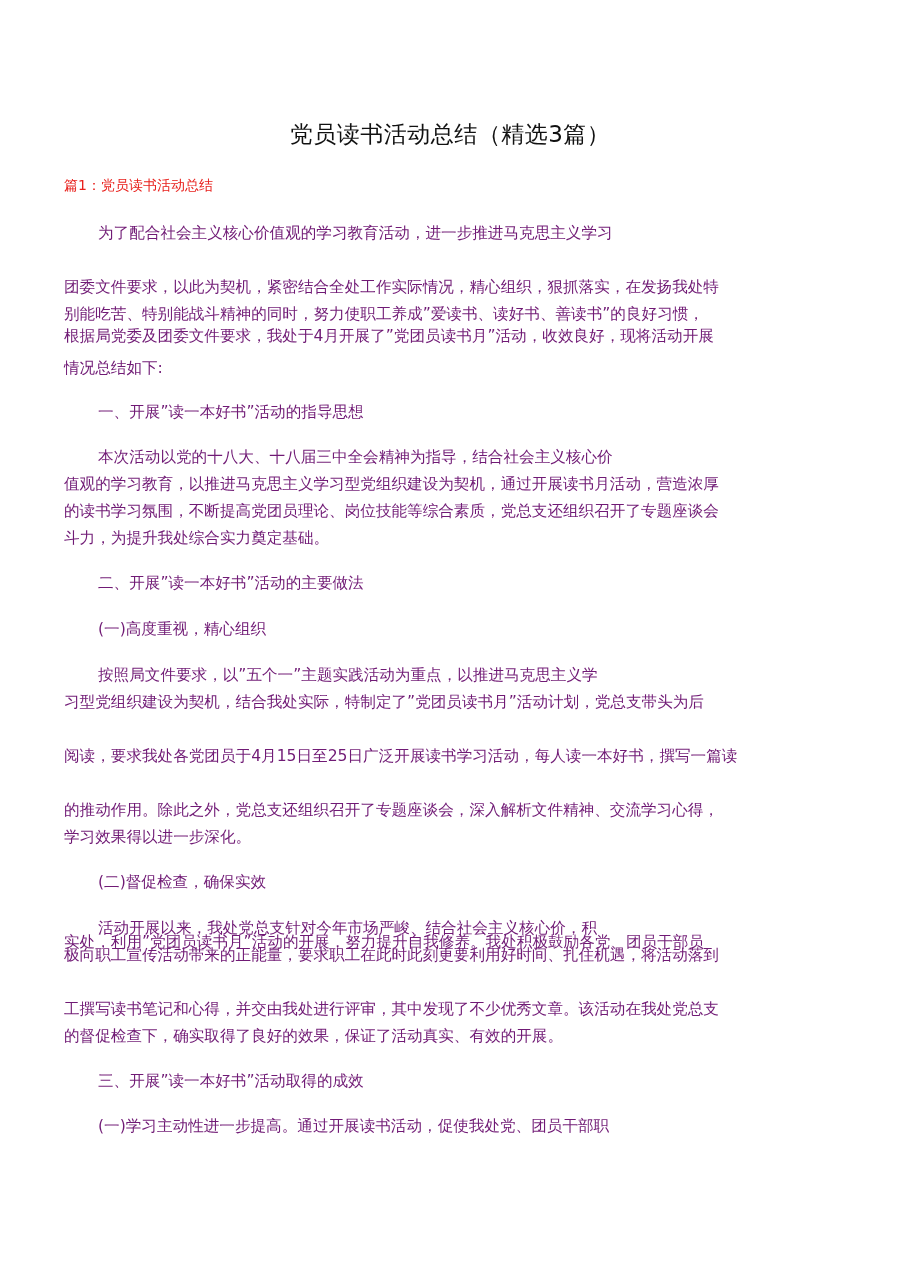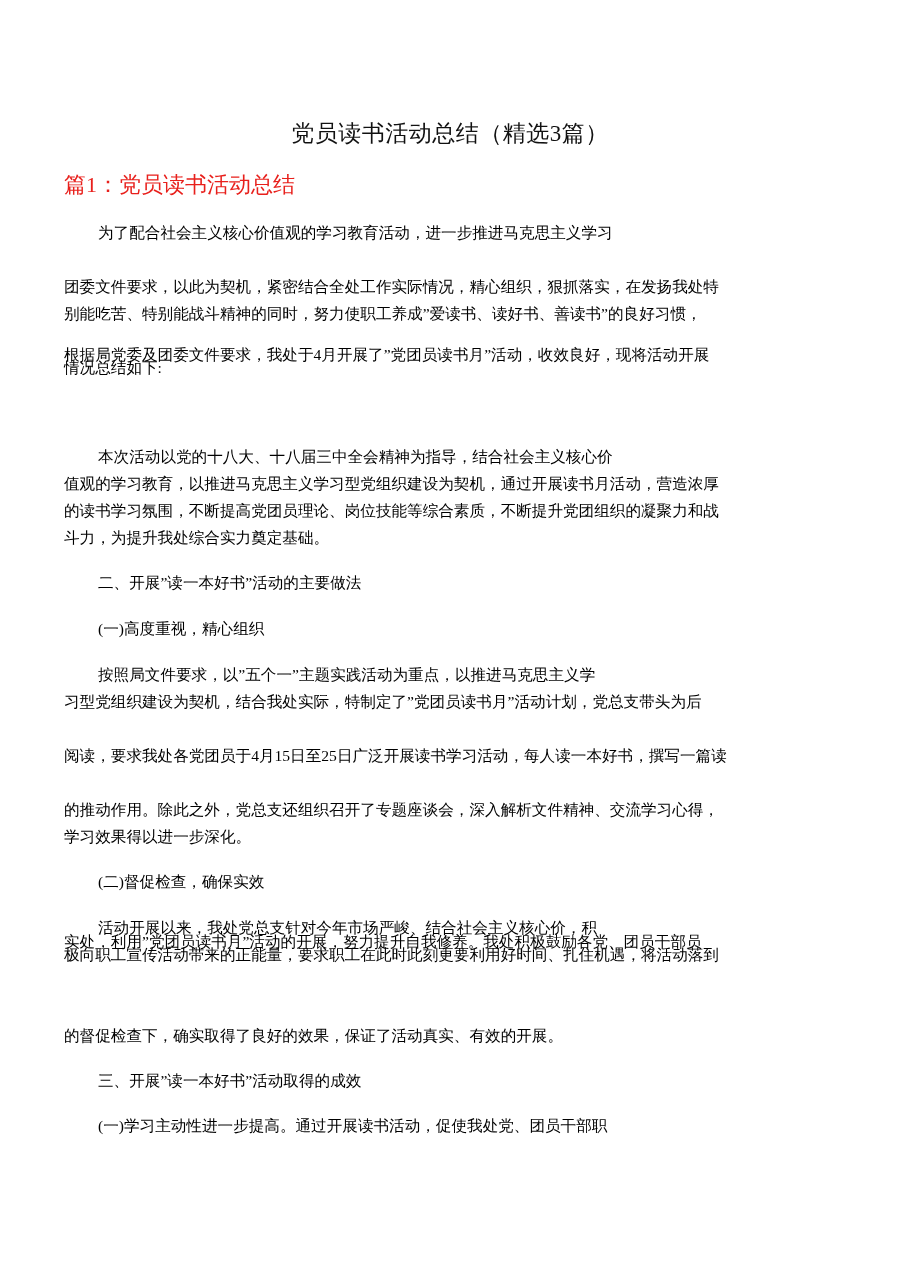--- a/index.html
+++ b/index.html
@@ -1,58 +1,60 @@
 <!DOCTYPE html>
 <html><head>
 <meta charset="utf-8">
 <style>
   html, body { margin: 0; padding: 0; background: #ffffff; }
   body { width: 900px; height: 1273px; position: relative; overflow: hidden;
          font-family: "DejaVu Sans", "Liberation Sans", sans-serif; color: #1a1a1a; }
-  .page { position: absolute; left: 0; top: 0; width: 900px; height: 1237px; background: #fff; font-family: Liberation Serif, serif; }
+  .page { position: absolute; left: 0; top: 0; width: 900px; height: 1237px; background: #fff; }
   .title { position: absolute; left: 0; top: 118px; width: 900px; text-align: center;
            font-size: 23px; line-height: 32px; color: #111; letter-spacing: 0.5px; }
-  .section-heading { position: absolute; left: 64px; top: 172px; font-size: 22px;
+  .section-heading { position: absolute; left: 64px; top: 172px; font-size: 14px;
            line-height: 26px; color: #e8201c; }
   .line { position: absolute; left: 64px; font-size: 15.6px; line-height: 22px;
-          white-space: nowrap; color: #000000; }
+          white-space: nowrap; color: #701a75; }
   .indent { left: 98px; }
 </style>
 </head>
 <body>
 
 <div class="page">
   <div class="title">党员读书活动总结（精选3篇）</div>
   <div class="section-heading">篇1：党员读书活动总结</div>
 
   <div class="line indent" style="top:222px">为了配合社会主义核心价值观的学习教育活动，进一步推进马克思主义学习</div>
   <div class="line" style="top:276px">团委文件要求，以此为契机，紧密结合全处工作实际情况，精心组织，狠抓落实，在发扬我处特</div>
   <div class="line" style="top:303px">别能吃苦、特别能战斗精神的同时，努力使职工养成”爱读书、读好书、善读书”的良好习惯，</div>
-  <div class="line" style="top:344px">根据局党委及团委文件要求，我处于4月开展了”党团员读书月”活动，收效良好，现将活动开展</div>
+  <div class="line" style="top:325px">根据局党委及团委文件要求，我处于4月开展了”党团员读书月”活动，收效良好，现将活动开展</div>
   <div class="line" style="top:357px">情况总结如下:</div>
 
+  <div class="line indent" style="top:401px">一、开展”读一本好书”活动的指导思想</div>
 
   <div class="line indent" style="top:446px">本次活动以党的十八大、十八届三中全会精神为指导，结合社会主义核心价</div>
   <div class="line" style="top:473px">值观的学习教育，以推进马克思主义学习型党组织建设为契机，通过开展读书月活动，营造浓厚</div>
-  <div class="line" style="top:500px">的读书学习氛围，不断提高党团员理论、岗位技能等综合素质，不断提升党团组织的凝聚力和战</div>
+  <div class="line" style="top:500px">的读书学习氛围，不断提高党团员理论、岗位技能等综合素质，党总支还组织召开了专题座谈会</div>
   <div class="line indent" style="top:572px">二、开展”读一本好书”活动的主要做法</div>
 
   <div class="line" style="top:527px">斗力，为提升我处综合实力奠定基础。</div>
 
   <div class="line indent" style="top:618px">(一)高度重视，精心组织</div>
 
   <div class="line indent" style="top:664px">按照局文件要求，以”五个一”主题实践活动为重点，以推进马克思主义学</div>
   <div class="line" style="top:691px">习型党组织建设为契机，结合我处实际，特制定了”党团员读书月”活动计划，党总支带头为后</div>
   <div class="line" style="top:745px">阅读，要求我处各党团员于4月15日至25日广泛开展读书学习活动，每人读一本好书，撰写一篇读</div>
   <div class="line" style="top:799px">的推动作用。除此之外，党总支还组织召开了专题座谈会，深入解析文件精神、交流学习心得，</div>
   <div class="line" style="top:826px">学习效果得以进一步深化。</div>
 
   <div class="line indent" style="top:871px">(二)督促检查，确保实效</div>
 
   <div class="line indent" style="top:917px">活动开展以来，我处党总支针对今年市场严峻、结合社会主义核心价，积</div>
   <div class="line" style="top:944px">极向职工宣传活动带来的正能量，要求职工在此时此刻更要利用好时间、扎住机遇，将活动落到</div>
   <div class="line" style="top:931px">实处，利用”党团员读书月”活动的开展，努力提升自我修养。我处积极鼓励各党、团员干部员</div>
+  <div class="line" style="top:998px">工撰写读书笔记和心得，并交由我处进行评审，其中发现了不少优秀文章。该活动在我处党总支</div>
   <div class="line" style="top:1025px">的督促检查下，确实取得了良好的效果，保证了活动真实、有效的开展。</div>
 
   <div class="line indent" style="top:1070px">三、开展”读一本好书”活动取得的成效</div>
 
   <div class="line indent" style="top:1115px">(一)学习主动性进一步提高。通过开展读书活动，促使我处党、团员干部职</div>
 </div>
 
 </body></html>

